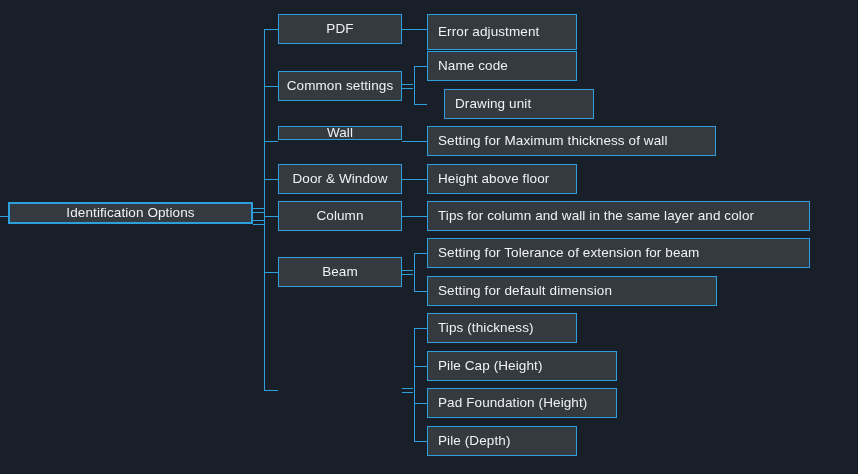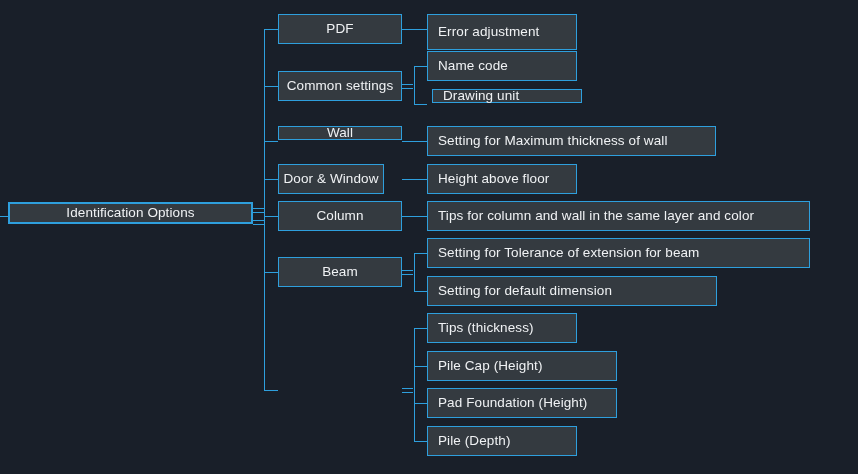--- a/index.html
+++ b/index.html
@@ -91,21 +91,21 @@
   </div>
 
   <div class="node center" style="left:278px; top:71px; width:124px; height:30px;align-items:center;">
     <span>Common settings</span>
   </div>
 
   <div class="node center" style="left:278px; top:126px; width:124px; height:14px;">
     <span>Wall</span>
   </div>
 
-  <div class="node center" style="left:278px; top:164px; width:106px; height:30px;">
+  <div class="node center" style="left:278px; top:164px; width:124px; height:30px;">
     <span>Door &amp; Window</span>
   </div>
 
   <div class="node center" style="left:278px; top:201px; width:124px; height:30px;">
     <span>Column</span>
   </div>
 
   <div class="node center" style="left:278px; top:257px; width:124px; height:30px;text-align:right;">
     <span>Beam</span>
   </div>
@@ -118,21 +118,21 @@
 
   <div class="ticks" style="left:402px; top:84px;"></div>
   <div class="ticks" style="left:402px; top:88px;"></div>
   <div class="ln v" style="left:414px; top:66px; height:38px;"></div>
   <div class="ln h" style="left:414px; top:66px; width:13px;"></div>
   <div class="ln h" style="left:414px; top:104px; width:13px;"></div>
 
   <div class="node left" style="left:427px; top:51px; width:150px; height:30px;">
     <span>Name code</span>
   </div>
-  <div class="node left" style="left:432px; top:89px; width:150px; height:14px;">
+  <div class="node left" style="left:444px; top:89px; width:150px; height:30px;">
     <span>Drawing unit</span>
   </div>
 
   <div class="ln h" style="left:402px; top:141px; width:25px;"></div>
   <div class="node left" style="left:427px; top:126px; width:289px; height:30px;">
     <span>Setting for Maximum thickness of wall</span>
   </div>
 
   <div class="ln h" style="left:402px; top:179px; width:25px;"></div>
   <div class="node left" style="left:427px; top:164px; width:150px; height:30px;">

